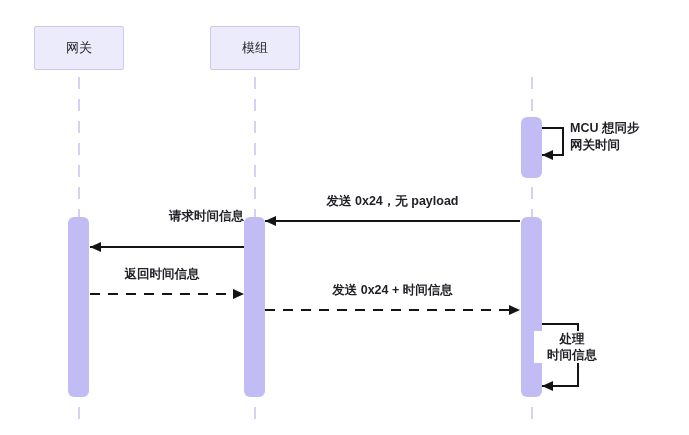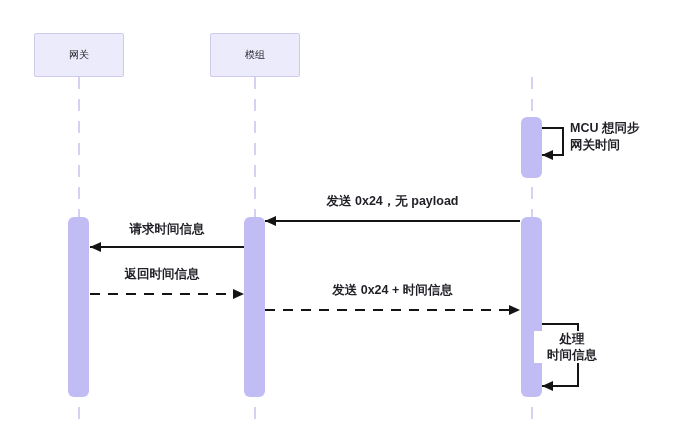--- a/index.html
+++ b/index.html
@@ -3,24 +3,24 @@
 <meta charset="utf-8">
 <style>
   :root{
     --actor-fill:#ECEBFB; --actor-border:#CFC8EF; --activation-fill:#C2BCF4;
     --lifeline:#D7D0F4; --message-line:#141414; --text:#1F1F26; --background:#FFFFFF;
   }
   html,body{margin:0;padding:0;}
   body{background:#fff;font-family:"Liberation Sans","DejaVu Sans",sans-serif;}
   .canvas{position:relative;width:689px;height:435px;background:var(--background);overflow:hidden;}
 
-  .actor-box{position:absolute;top:33px;height:44px;background:var(--actor-fill);
+  .actor-box{position:absolute;top:26px;height:44px;background:var(--actor-fill);
     border:1px solid var(--actor-border);border-radius:2px;box-sizing:border-box;
     display:flex;align-items:center;justify-content:center;
-    font-size:10px;color:var(--text);}
+    font-size:13px;color:var(--text);}
 
   .lifeline{position:absolute;width:2px;top:77px;height:348px;
     background:repeating-linear-gradient(to bottom,var(--lifeline) 0 12px,transparent 12px 22px);}
 
   .activation{position:absolute;width:21px;background:var(--activation-fill);border-radius:6px;}
 
   .msg-line-solid{position:absolute;height:2px;background:var(--message-line);}
   .msg-line-dashed{position:absolute;height:2px;
     background:repeating-linear-gradient(to right,var(--message-line) 0 10px,transparent 10px 18px);}
 
@@ -71,21 +71,21 @@
 
   <div>
     <div class="msg-line-solid" style="left:265px;top:220px;width:255px;"></div>
     <div class="arrow-left" style="left:265px;top:216px;"></div>
     <div class="msg-label center" style="left:270px;top:193px;width:245px;">发送 0x24，无 payload</div>
   </div>
 
   <div>
     <div class="msg-line-solid" style="left:90px;top:246px;width:154px;"></div>
     <div class="arrow-left" style="left:90px;top:242px;"></div>
-    <div class="msg-label center" style="left:90px;top:221px;width:154px;">请求时间信息</div>
+    <div class="msg-label center" style="left:90px;top:208px;width:154px;text-align:right;">请求时间信息</div>
   </div>
 
   <div>
     <div class="msg-line-dashed" style="left:90px;top:293px;width:143px;"></div>
     <div class="arrow-right" style="left:233px;top:289px;"></div>
     <div class="msg-label center" style="left:90px;top:266px;width:144px;">返回时间信息</div>
   </div>
 
   <div>
     <div class="msg-line-dashed" style="left:265px;top:309px;width:244px;"></div>

